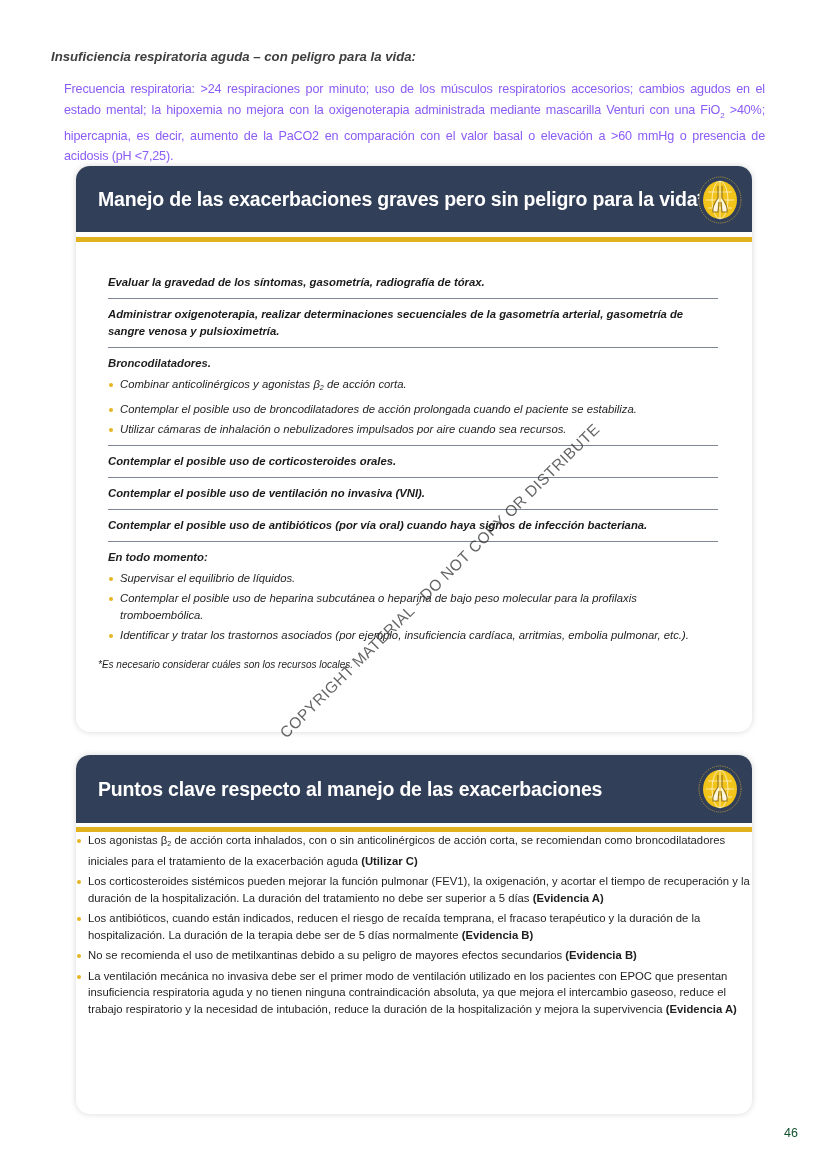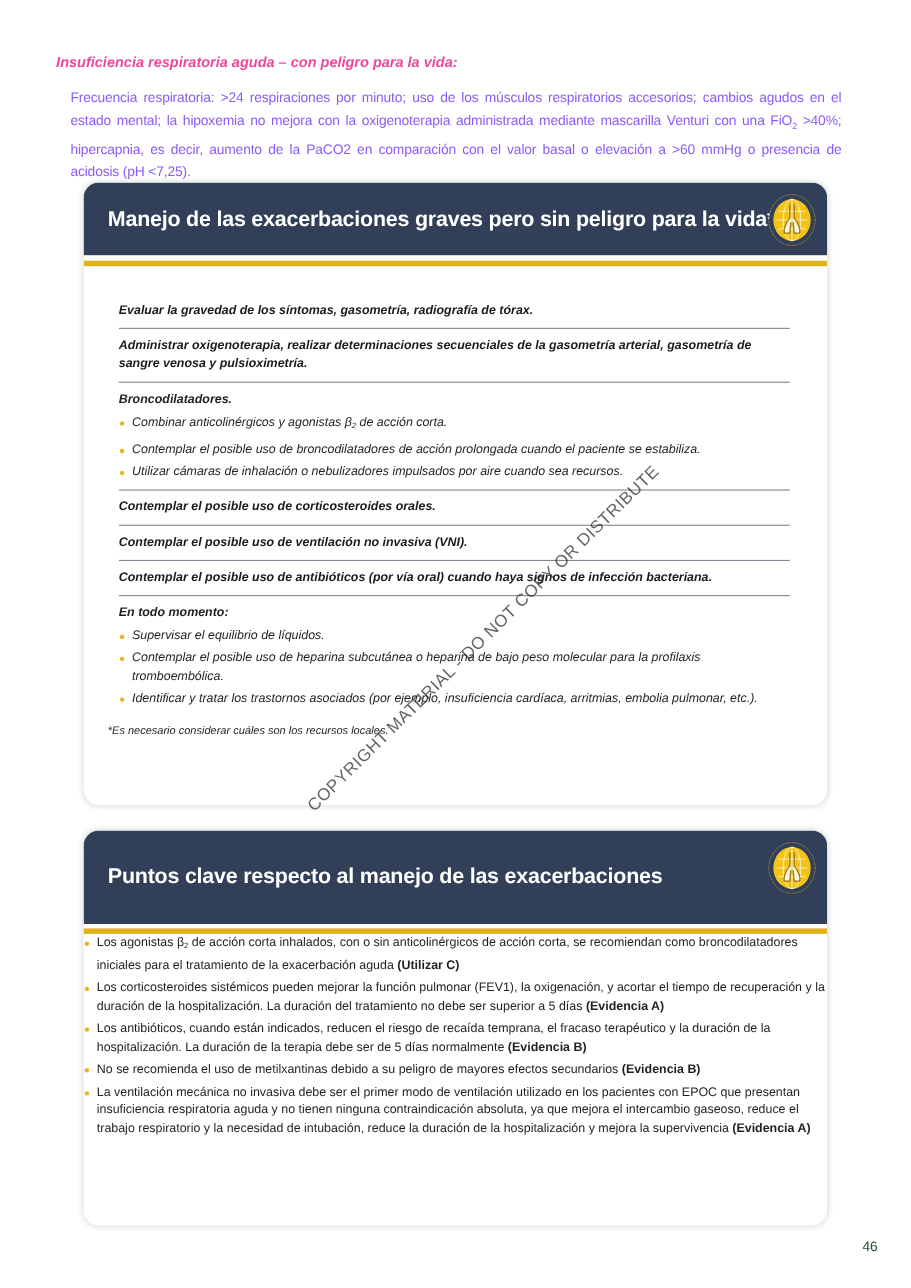--- a/index.html
+++ b/index.html
@@ -2,21 +2,21 @@
 <html><head>
 <meta charset="utf-8">
 <style>
   html, body { margin:0; padding:0; }
   body {
     width:828px; height:1171px; background:#ffffff; position:relative; overflow:hidden;
     font-family: "Liberation Sans", "DejaVu Sans", sans-serif; color:#1f1f1f;
   }
   .intro { position:absolute; left:51px; top:48px; width:727px; }
   .intro-title {
-    font-size:13.2px; font-weight:bold; font-style:italic; color:#ec4899; margin:0 0 2px 0; line-height:18px;
+    font-size:13.2px; font-weight:bold; font-style:italic; color:#404040; margin:0 0 2px 0; line-height:18px;
   }
   .intro-body {
     font-size:12.6px; line-height:20.6px; text-align:justify; margin:13px; color:#8b5cf6;
     font-family: "Liberation Sans Narrow", "Liberation Sans", sans-serif;
     letter-spacing:-0.15px;
   }
   .intro-body sub { font-size:8px; }
 
   .card {
     position:absolute; left:76px; width:676px; background:#ffffff;
@@ -105,21 +105,21 @@
         <li>Supervisar el equilibrio de líquidos.</li>
         <li>Contemplar el posible uso de heparina subcutánea o heparina de bajo peso molecular para la profilaxis tromboembólica.</li>
         <li>Identificar y tratar los trastornos asociados (por ejemplo, insuficiencia cardíaca, arritmias, embolia pulmonar, etc.).</li>
       </ul>
     </div>
     <div class="footnote">*Es necesario considerar cuáles son los recursos locales.</div>
   </div>
 </div>
 
 <div class="card" style="top:755px; height:359px;">
-  <div class="card-header" style="height:85px;">
+  <div class="card-header" style="height:68px;">
     <div class="card-title">Puntos clave respecto al manejo de las exacerbaciones</div>
     <svg class="logo" viewBox="0 0 44 48">
       <ellipse cx="22" cy="24" rx="21" ry="23" fill="#313f58" stroke="#c9a43a" stroke-width="0.8" stroke-dasharray="1.2 1"></ellipse>
       <ellipse cx="22" cy="24" rx="17" ry="19" fill="#f2c318"></ellipse>
       <path d="M8 24 H36 M10 16 H34 M10 32 H34 M22 5 V43" stroke="#ffffff" stroke-width="0.8" fill="none" opacity="0.8"></path>
       <ellipse cx="22" cy="24" rx="8" ry="19" stroke="#ffffff" stroke-width="0.8" fill="none" opacity="0.8"></ellipse>
       <path d="M20 10 L20 22 Q14 30 15 36 L20 36 L21 26 M24 10 L24 22 Q30 30 29 36 L24 36 L23 26" stroke="#8a6a10" stroke-width="1.2" fill="#ffffff" opacity="0.85"></path>
     </svg>
   </div>
   <div class="gold-stripe" style="margin-top:4px;"></div>

